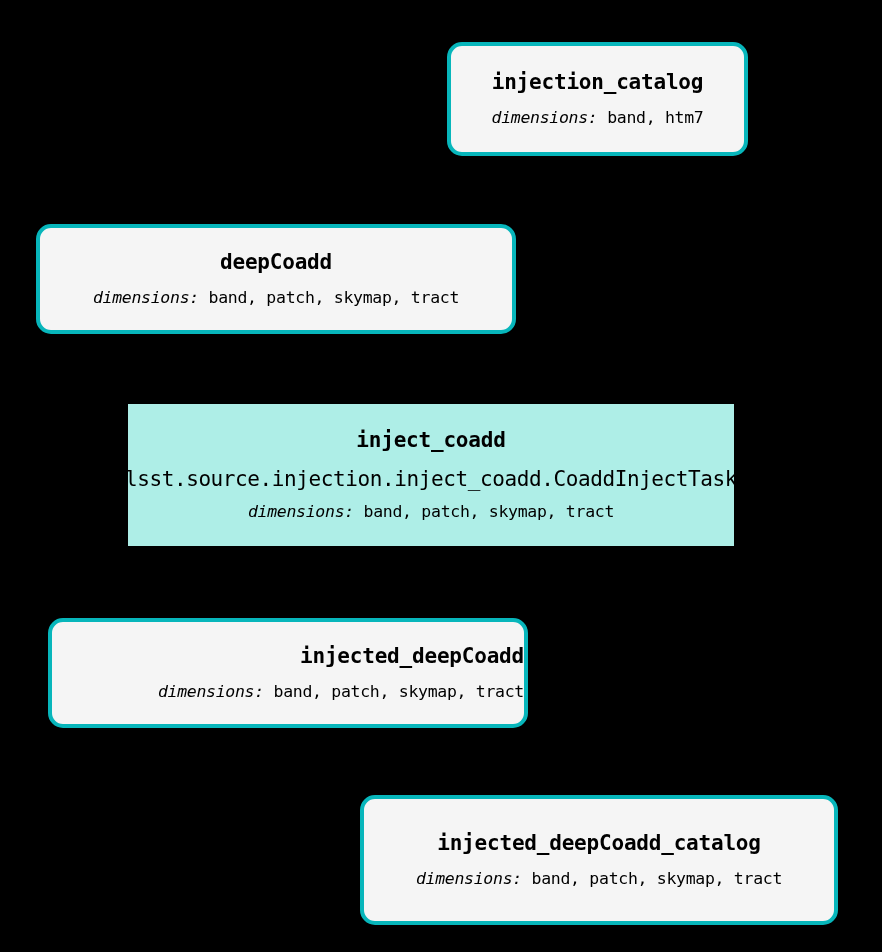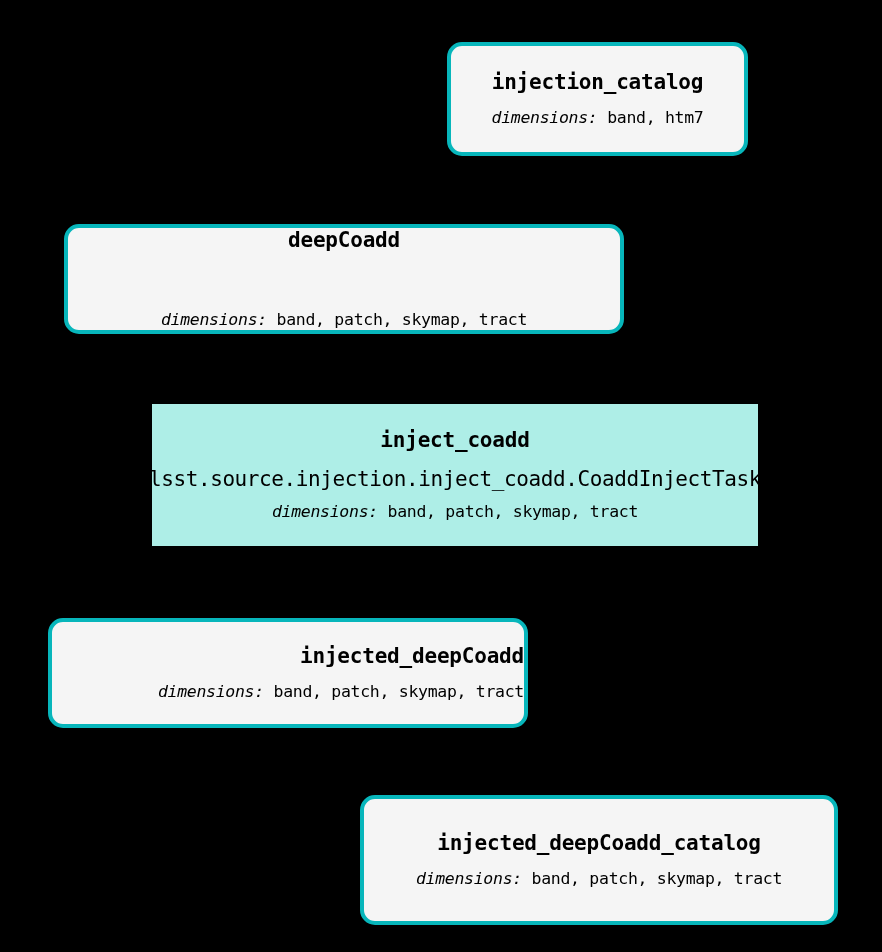--- a/index.html
+++ b/index.html
@@ -114,28 +114,28 @@
       </g>
   </svg>
 
   <div class="node dataset" style="left: 447px; top: 42px; width: 301px; height: 114px;">
     <div class="node-title">injection_catalog</div>
     <div class="node-dims">
       <span class="dims-label">dimensions:</span><span class="dims-value"> band, htm7</span>
     </div>
   </div>
 
-  <div class="node dataset" style="left: 64px; top: 224px; width: 560px; height: 110px; justify-content: space-between;">
+  <div class="node dataset" style="left: 36px; top: 224px; width: 480px; height: 110px;">
     <div class="node-title">deepCoadd</div>
     <div class="node-dims">
       <span class="dims-label">dimensions:</span><span class="dims-value"> band, patch, skymap, tract</span>
     </div>
   </div>
 
-  <div class="node task" style="left: 148px; top: 400px; width: 614px; height: 150px;">
+  <div class="node task" style="left: 124px; top: 400px; width: 614px; height: 150px;">
     <div class="node-title">inject_coadd</div>
     <div class="node-classname">lsst.source.injection.inject_coadd.CoaddInjectTask</div>
     <div class="node-dims">
       <span class="dims-label">dimensions:</span><span class="dims-value"> band, patch, skymap, tract</span>
     </div>
   </div>
 
   <div class="node dataset" style="left: 48px; top: 618px; width: 480px; height: 110px; align-items: flex-end;">
     <div class="node-title">injected_deepCoadd</div>
     <div class="node-dims">

